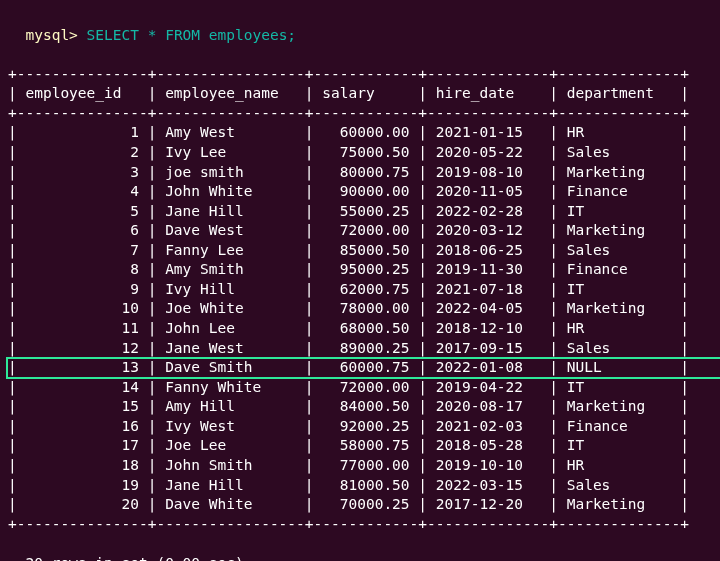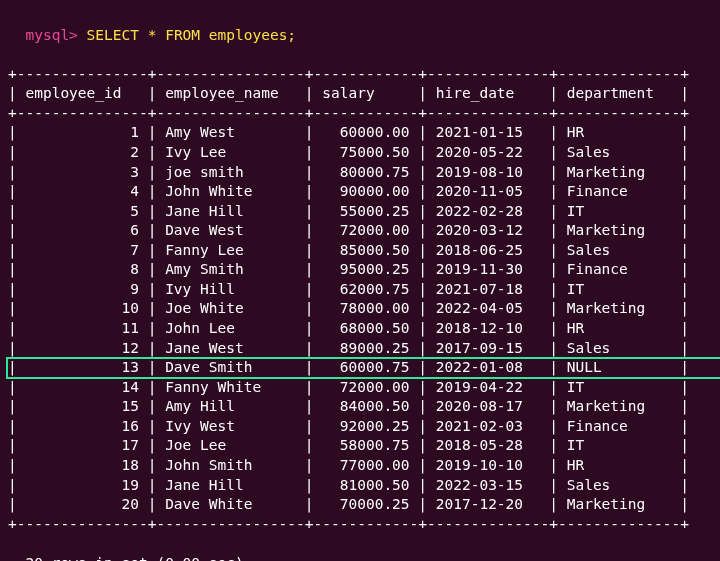--- a/index.html
+++ b/index.html
@@ -11,22 +11,22 @@
     font-size: 14.5px;
     line-height: 1.35;
     width: 720px;
     height: 561px;
     overflow: hidden;
   }
   .terminal {
     padding: 6px 8px 6px 8px;
     white-space: pre;
   }
-  .prompt { color: #ec4899; }
-  .stmt   { color: #fde047; }
+  .prompt { color: #fef9c3; }
+  .stmt   { color: #14b8a6; }
   .border-row, .header-row, .data-row {
     display: block;
     color: #ffffff;
   }
   .data-row { position: relative; }
   .highlight-box {
     position: absolute;
     border: 2px solid #2ee89a;
     pointer-events: none;
     box-sizing: border-box;

